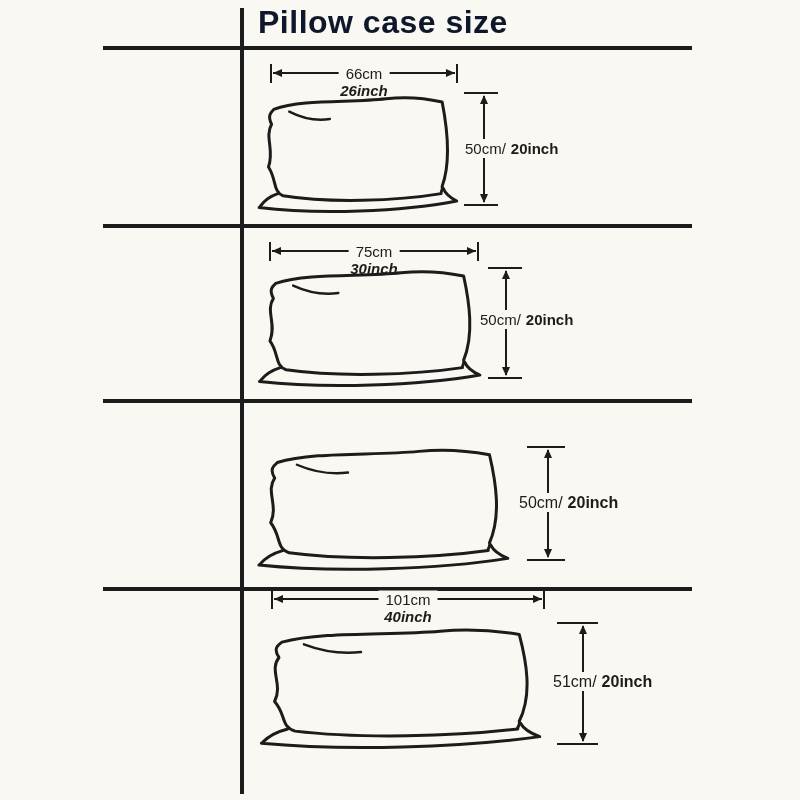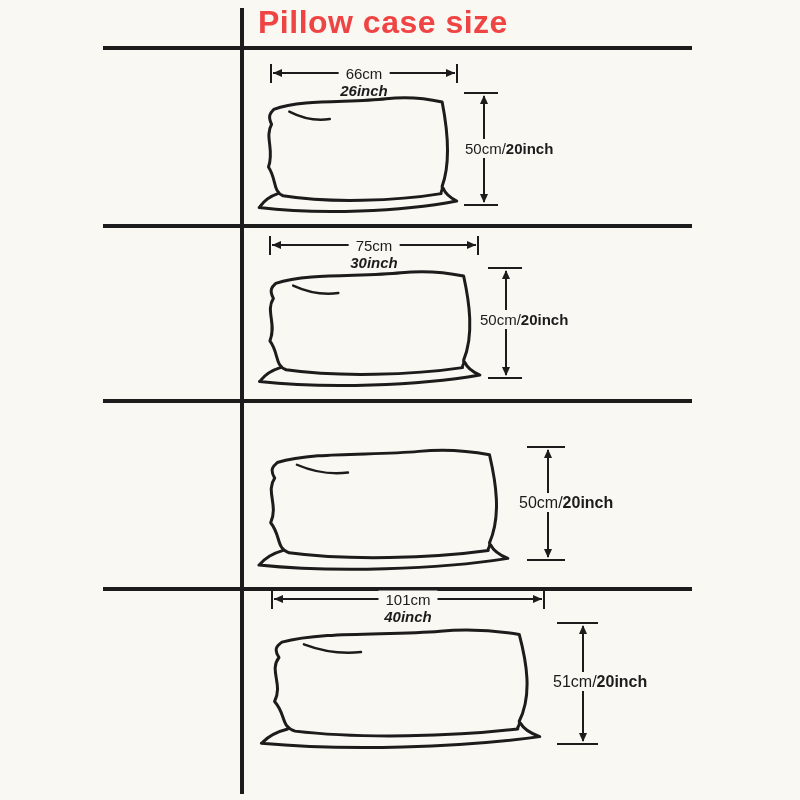--- a/index.html
+++ b/index.html
@@ -8,21 +8,21 @@
   }
   html,body{margin:0;padding:0;background:var(--bg);}
   .page{
     position:relative;width:800px;height:800px;overflow:hidden;
     background:var(--bg);
     font-family:"Liberation Sans", sans-serif;
     color:var(--ink);
   }
   .title{
     position:absolute;left:258px;top:4px;margin:0;
-    font-size:32px;font-weight:800;letter-spacing:.5px;color:#ef4444;
+    font-size:32px;font-weight:800;letter-spacing:.5px;color:#0f172a;
   }
   .v-axis{position:absolute;left:240px;top:8px;width:4px;height:786px;background:var(--ink);}
   .h-rule{position:absolute;left:103px;width:589px;height:4px;background:var(--ink);}
 
   .row{position:absolute;left:0;width:800px;}
 
   .pillow{position:absolute;overflow:visible;}
 
   
   .hdim{position:absolute;height:40px;}
@@ -48,21 +48,21 @@
   .vline{position:absolute;top:4px;bottom:4px;width:2px;background:var(--ink);left:var(--lx);}
   .vah{position:absolute;left:calc(var(--lx) - 3px);width:0;height:0;
        border-left:4px solid transparent;border-right:4px solid transparent;}
   .up{top:3px;border-bottom:9px solid var(--ink);}
   .down{bottom:3px;border-top:9px solid var(--ink);}
 
   .vlabel{
     position:absolute;background:var(--bg);padding:0 4px;
     font-size:15px;line-height:19px;white-space:nowrap;
   }
-  .vlabel .inch{font-weight:bold;}
+  .vlabel .inch{font-weight:bold;margin-left:5px;}
   .fs16{font-size:16px;}
   .fs17{font-size:17px;}
 </style>
 </head>
 <body>
 
 <svg width="0" height="0" style="position:absolute" aria-hidden="true">
   <defs>
     <g id="pillow-shape" stroke="#1c1c1c" fill="none" stroke-width="3" stroke-linecap="round" stroke-linejoin="round">
       <path vector-effect="non-scaling-stroke" d="M 17,22 C 45,12 90,16 125,12 C 150,9 170,13 179,15 C 184,40 188,70 179,94 C 180,98 177,100 178,101 C 135,108 70,110 26,103 C 16,99 20,88 12,76 C 18,60 8,48 15,36 C 11,28 14,25 17,22 Z"></path>
@@ -103,21 +103,21 @@
     </div>
     <div class="vlabel" style="left:461px;top:89px">
       <span class="cm">50cm/</span><span class="inch">20inch</span>
     </div>
   </section>
 
   <section class="row" style="top:224px;height:175px">
     <svg class="pillow" style="left:256px;top:36px;width:232px;height:130px" viewBox="0 0 200 122" preserveAspectRatio="none">
         <use href="#pillow-shape"></use>
       </svg>
-    <div class="hdim" style="left:269px;top:11px;width:210px">
+    <div class="hdim" style="left:269px;top:17px;width:210px">
       <i class="tick tl"></i>
       <i class="tick tr"></i>
       <i class="hline"></i>
       <i class="ah al"></i>
       <i class="ah ar"></i>
       <span class="cm">75cm</span>
       <span class="inch fs17">30inch</span>
     </div>
     <div class="vdim" style="left:488px;top:43px;width:34px;height:112px;--lx:17px">
       <i class="vtick vt"></i>

